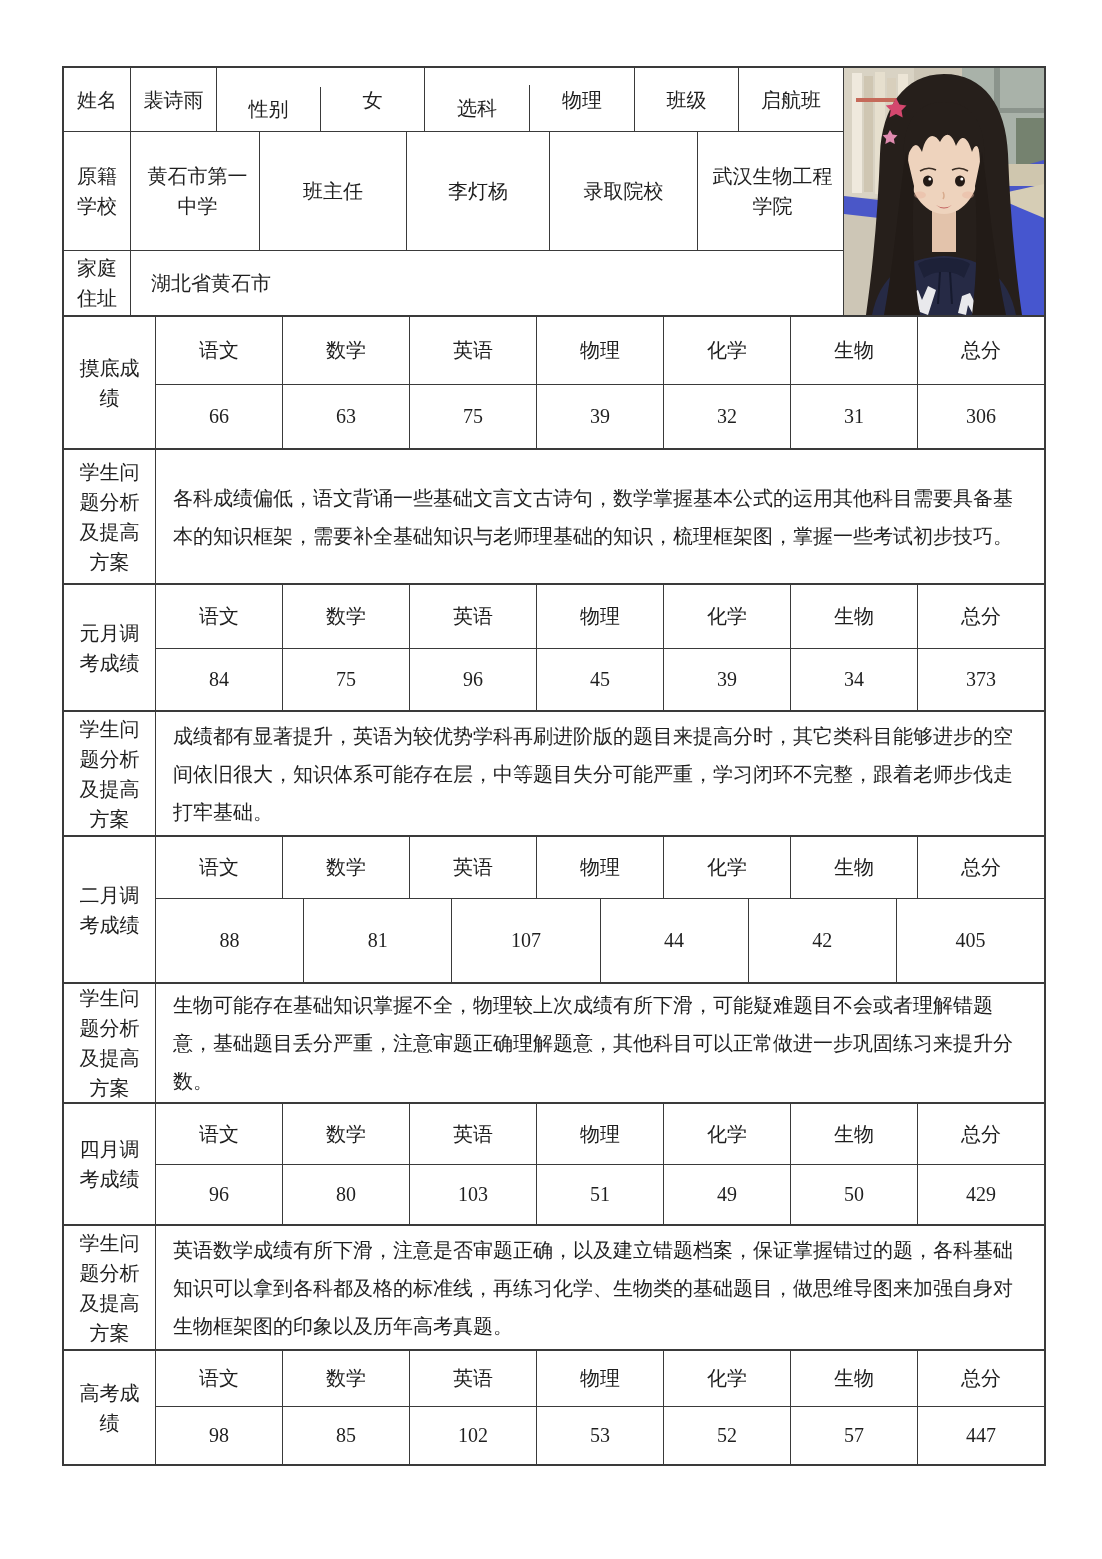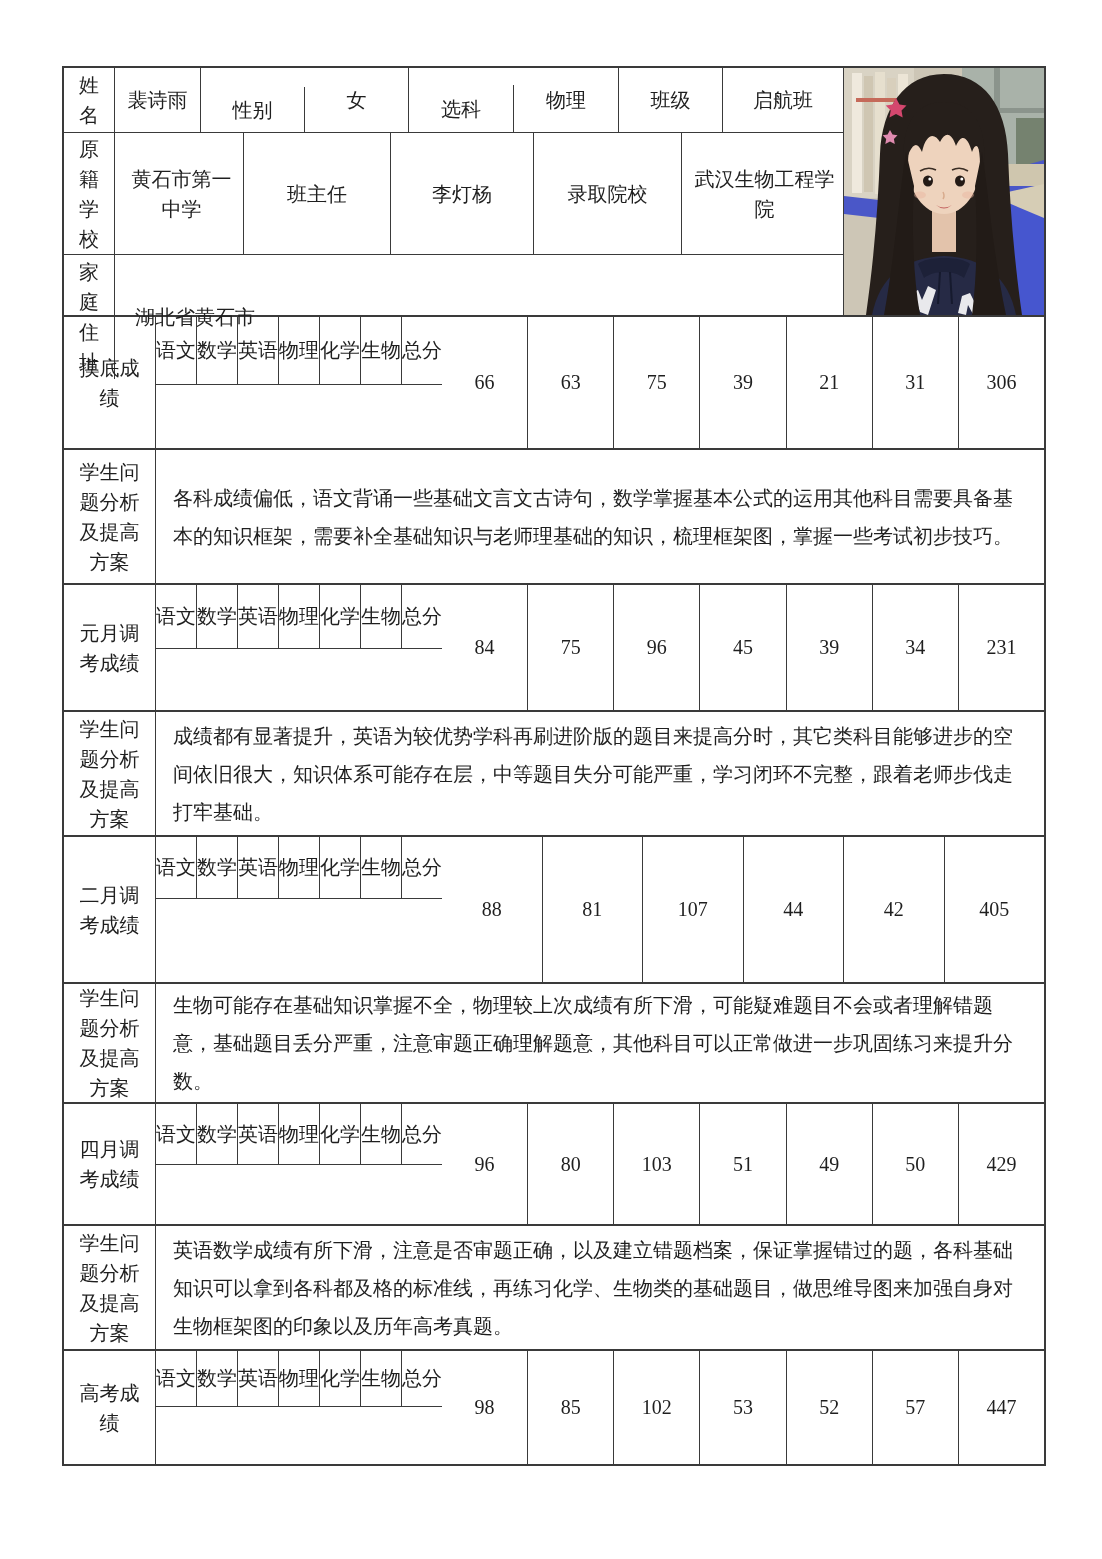--- a/index.html
+++ b/index.html
@@ -25,21 +25,21 @@
   .prow-2 { height: 122px; border-bottom: 1px solid #3a3a3a; }
   .prow-3 { flex: 1; }
   .cell {
     display: flex; align-items: center; justify-content: center;
     text-align: center; border-right: 1px solid #3a3a3a;
     padding: 2px 4px; line-height: 30px;
   }
   .cell.last { border-right: none; }
   .cell.left { justify-content: flex-start; text-align: center; }
   
-  .w-lbl { width: 51px; padding: 2px 10px; text-align: center; }
+  .w-lbl { width: 67px; padding: 2px 10px; text-align: center; }
   .w-name { width: 86px; }
   .w-r1a { width: 104px; margin-top: 19px; }
   .w-r1b { width: 104px; }
   .w-r1c { width: 105px; margin-top: 17px; }
   .w-r1d { width: 105px; }
   .w-r1e { width: 104px; }
   .w-fill { flex: 1; }
   
   .w-school { width: 129px; padding-left: 11px; padding-right: 6px; }
   .w-r2a { width: 147px; }
@@ -48,21 +48,21 @@
   .w-college { padding-left: 8px; padding-right: 4px; }
   .w-address { padding-left: 20px; }
   
   .sec { display: flex; border-bottom: 2px solid #3a3a3a; }
   .sec.last { border-bottom: none; }
   .sec-label {
     width: 92px; border-right: 1px solid #3a3a3a;
     display: flex; align-items: center; justify-content: center;
     text-align: center; padding: 4px 13px; line-height: 30px;
   }
-  .score-grid { flex: 1; display: flex; }
+  .score-grid { flex: 1; display: flex; flex-direction: column; }
   .score-head { display: flex; border-bottom: 1px solid #3a3a3a; }
   .score-vals { display: flex; flex: 1; }
   .scell {
     flex: 1; display: flex; align-items: center; justify-content: center;
     border-right: 1px solid #3a3a3a; text-align: center;
   }
   .scell.last { border-right: none; }
   .analysis-text {
     flex: 1; display: flex; align-items: center;
     padding: 0 17px; line-height: 38px; text-align: left;
@@ -156,21 +156,21 @@
           <div class="scell">物理</div>
           <div class="scell">化学</div>
           <div class="scell">生物</div>
           <div class="scell last">总分</div>
         </div>
         <div class="score-vals">
           <div class="scell">66</div>
           <div class="scell">63</div>
           <div class="scell">75</div>
           <div class="scell">39</div>
-          <div class="scell">21</div>
+          <div class="scell">32</div>
           <div class="scell">31</div>
           <div class="scell last">306</div>
         </div>
       </div>
     </div>
 
     <div class="sec" style="height:135px">
       <div class="sec-label">学生问题分析及提高方案</div>
       <div class="analysis-text">各科成绩偏低，语文背诵一些基础文言文古诗句，数学掌握基本公式的运用其他科目需要具备基本的知识框架，需要补全基础知识与老师理基础的知识，梳理框架图，掌握一些考试初步技巧。</div>
     </div>
@@ -187,21 +187,21 @@
           <div class="scell">生物</div>
           <div class="scell last">总分</div>
         </div>
         <div class="score-vals">
           <div class="scell">84</div>
           <div class="scell">75</div>
           <div class="scell">96</div>
           <div class="scell">45</div>
           <div class="scell">39</div>
           <div class="scell">34</div>
-          <div class="scell last">231</div>
+          <div class="scell last">373</div>
         </div>
       </div>
     </div>
 
     <div class="sec" style="height:125px">
       <div class="sec-label">学生问题分析及提高方案</div>
       <div class="analysis-text">成绩都有显著提升，英语为较优势学科再刷进阶版的题目来提高分时，其它类科目能够进步的空间依旧很大，知识体系可能存在层，中等题目失分可能严重，学习闭环不完整，跟着老师步伐走打牢基础。</div>
     </div>
 
     <div class="sec" style="height:147px">

